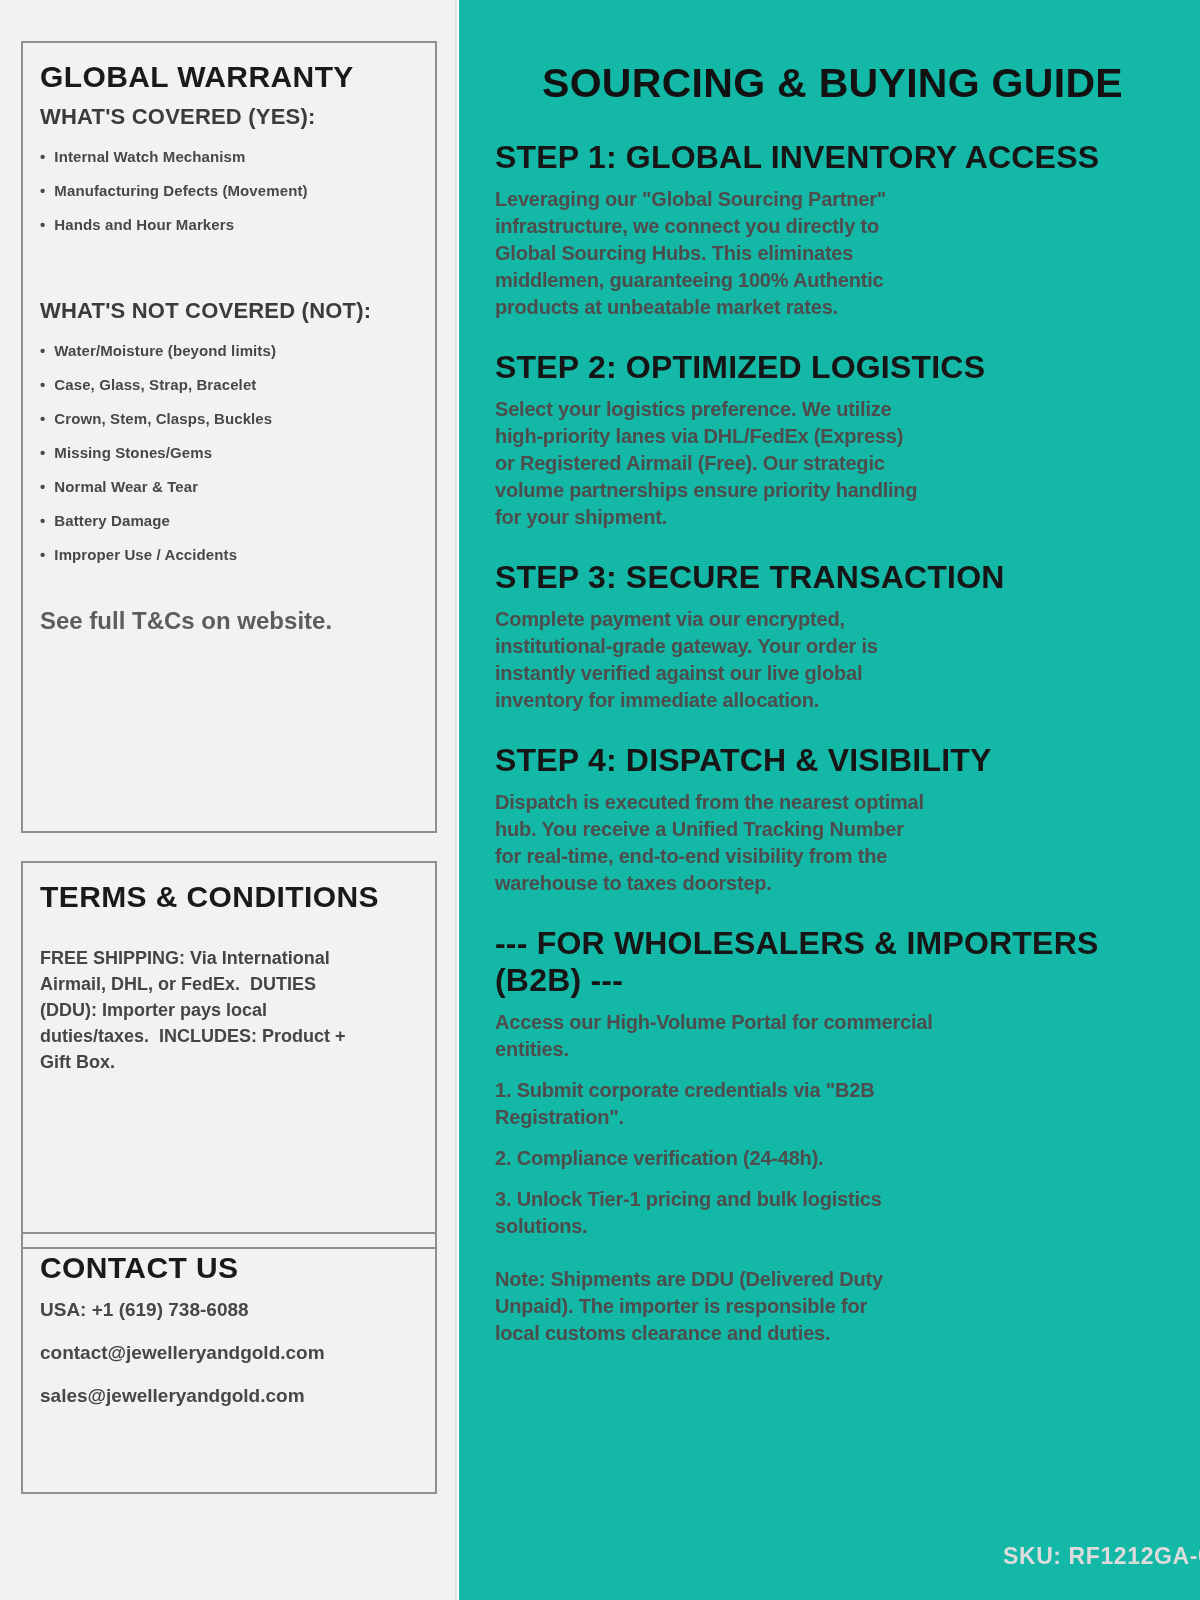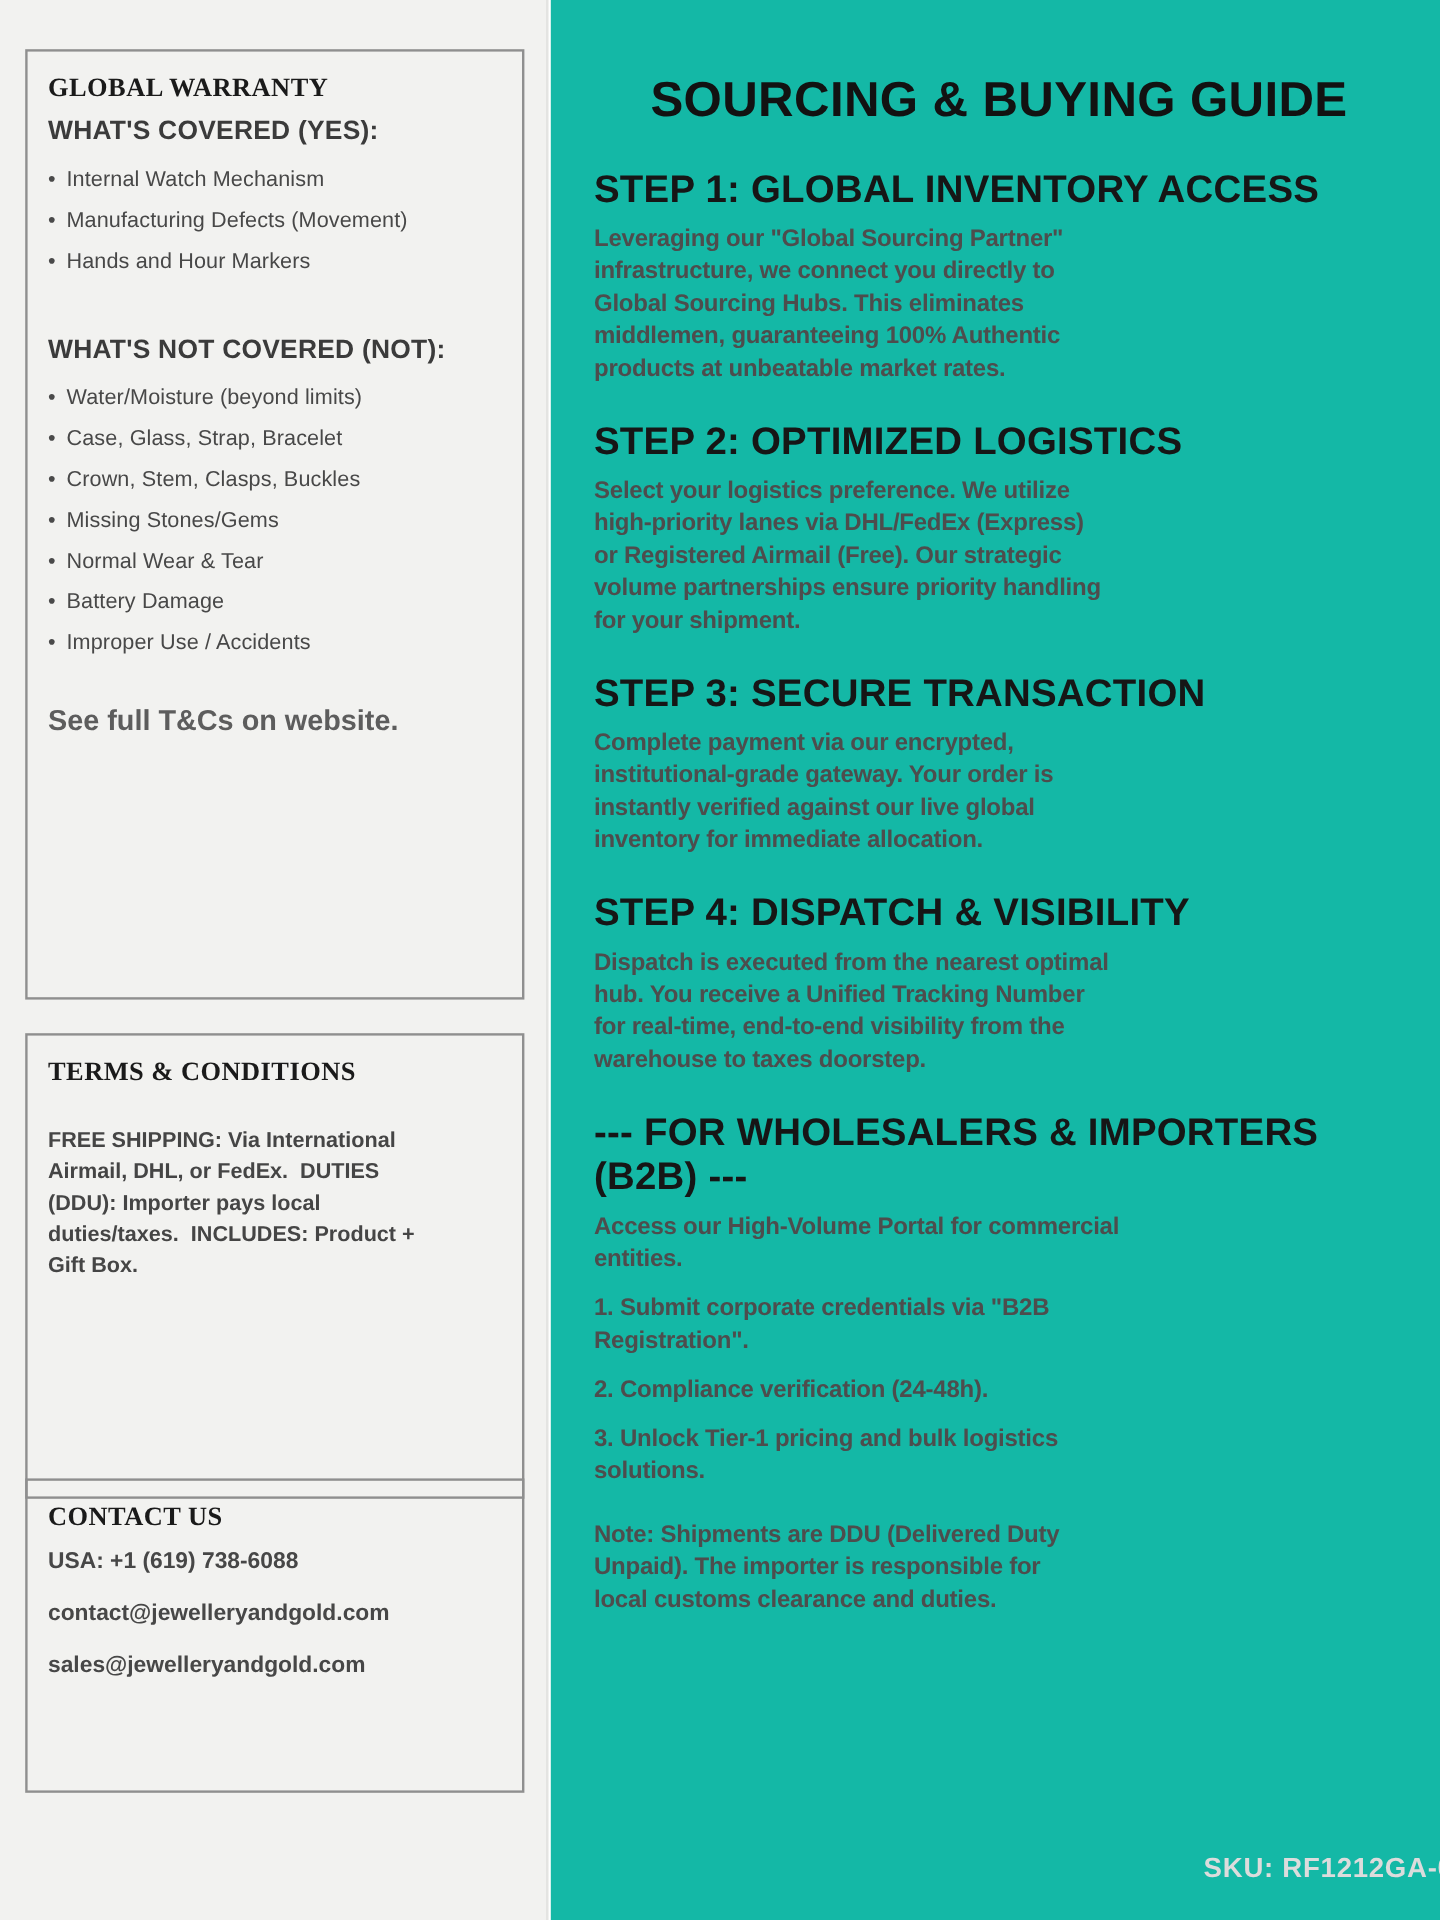--- a/index.html
+++ b/index.html
@@ -23,31 +23,31 @@
     position: absolute; left: 21px; width: 416px;
     border: 2px solid #8f8f8f;
     box-sizing: border-box;
     padding: 15px 17px;
   }
   #panel-warranty { top: 41px;  height: 792px; }
   #panel-terms    { top: 861px; height: 388px; }
   #panel-contact  { top: 1232px; height: 262px; }
 
   .panel-title {
-    font-size: 22px; font-weight: 700; color: #1a1a1a;
-    letter-spacing: 0.4px; margin: 2px 0 10px 0; font-family: Liberation Serif, serif;
+    font-size: 30px; font-weight: 700; color: #1a1a1a;
+    letter-spacing: 0.4px; margin: 2px 0 10px 0;
   }
   .sub-heading {
     font-size: 22px; font-weight: 700; color: #3b3b3b;
     margin: 6px 0 10px 0; letter-spacing: 0.2px;
   }
-  .sub-heading.second { margin-top: 44px; }
+  .sub-heading.second { margin-top: 56px; }
   ul.bullet-list { list-style: none; margin: 0; padding: 0; }
   ul.bullet-list li {
-    font-size: 18px; font-weight: 400; color: #484848;
+    font-size: 15px; font-weight: 700; color: #484848;
     line-height: 34px; letter-spacing: 0.1px;
   }
   .bullet { color: #4a4a4a; margin-right: 9px; }
   .footnote {
     font-size: 24px; font-weight: 700; color: #5d5d5d;
     margin-top: 35px;
   }
   .panel-body {
     font-size: 18px; font-weight: 700; color: #454545;
     line-height: 26px; white-space: pre-wrap; margin-top: 31px;

